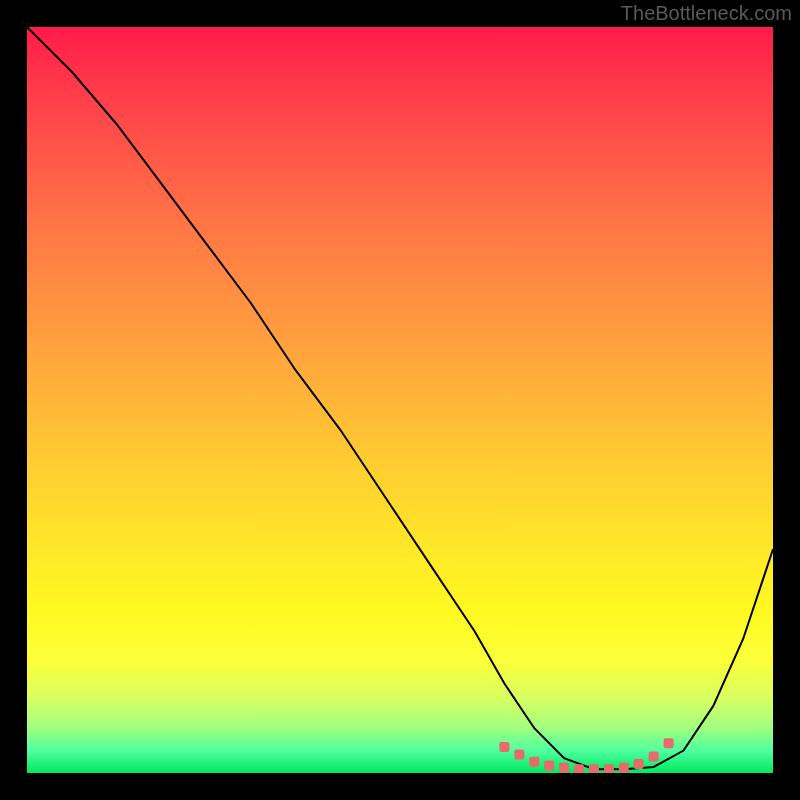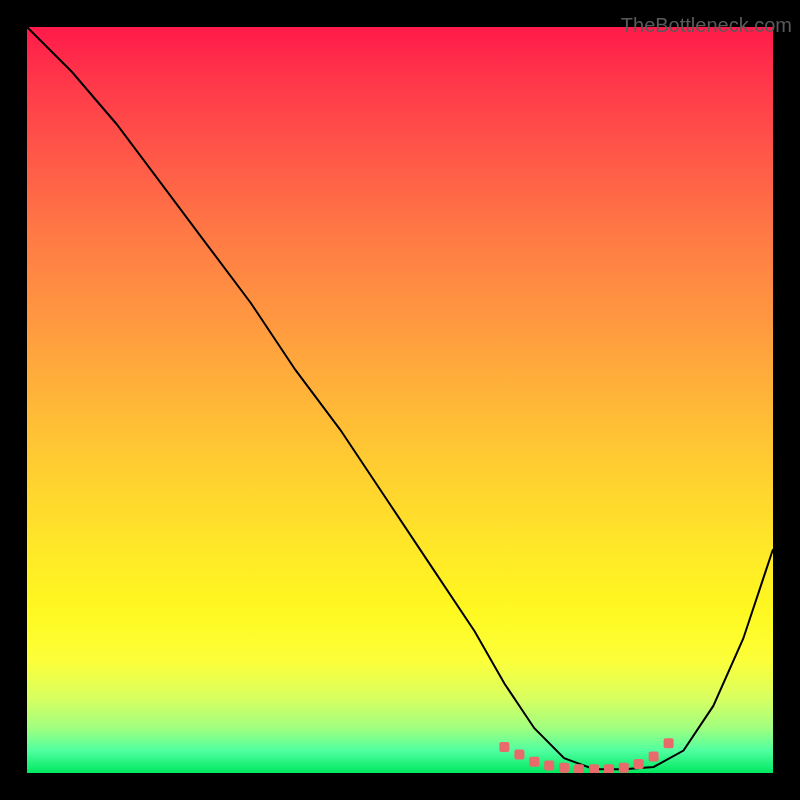--- a/index.html
+++ b/index.html
@@ -11,21 +11,20 @@
     font-family: Arial, sans-serif;
   }
   .watermark {
     position: absolute;
     top: 2px;
     right: 8px;
     color: #5a5a5a;
     font-size: 20px;
     font-weight: 500;
     z-index: 10;
-    margin-top: 12px;
   }
   .plot-area {
     position: absolute;
     left: 27px;
     top: 27px;
     width: 746px;
     height: 746px;
     overflow: hidden;
   }
   .gradient-bg {

